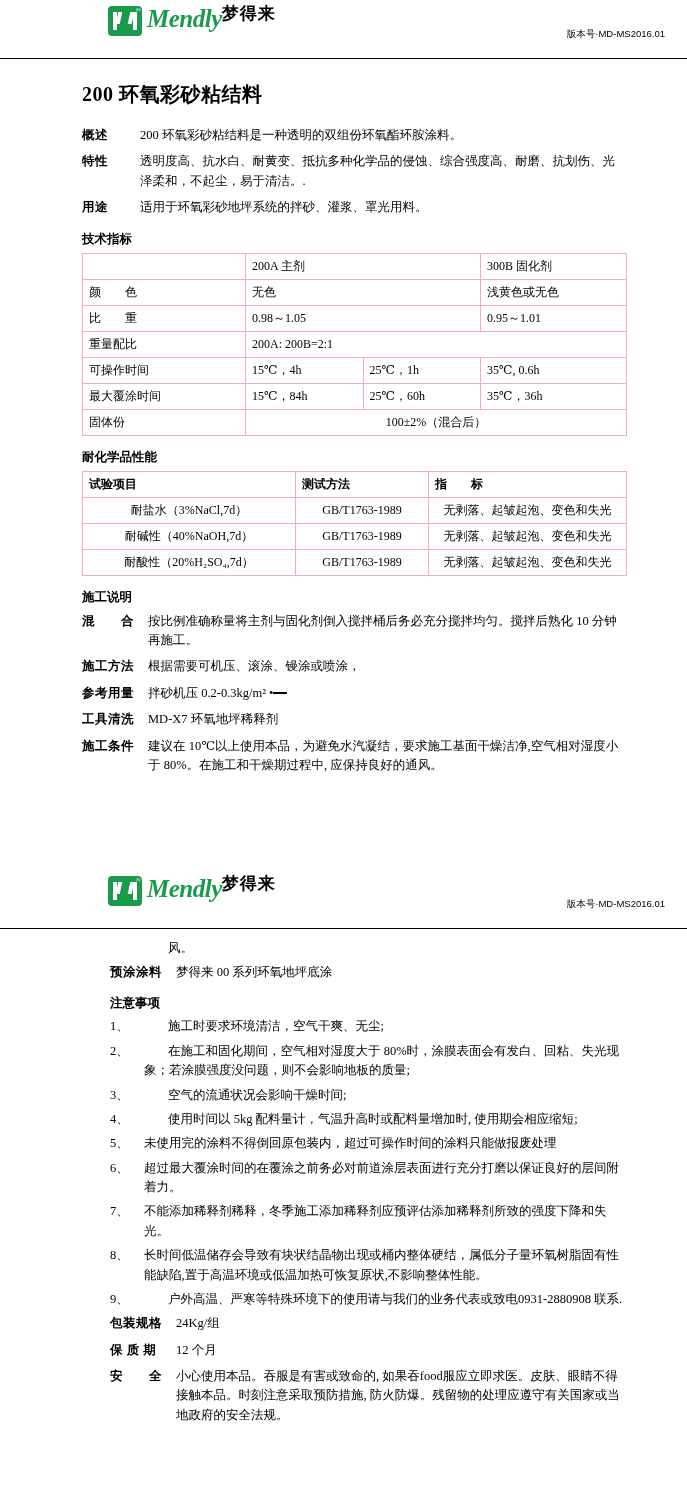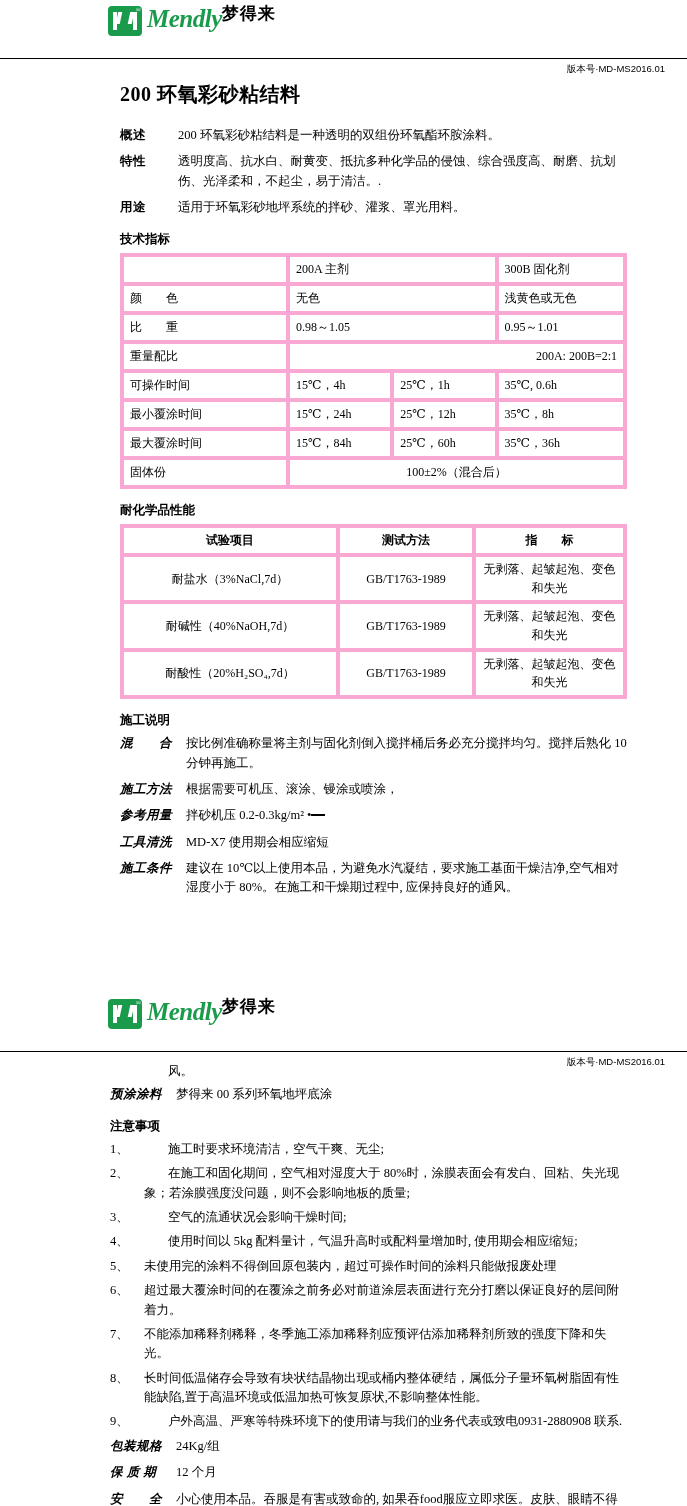--- a/index.html
+++ b/index.html
@@ -92,30 +92,29 @@
     color: #000000;
     letter-spacing: 1px;
     margin-top: -1px;
   }
   .version-no {
     position: absolute;
     right: 22px;
     top: 27px;
     font-size: 9.5px;
     font-family: "Liberation Sans", sans-serif;
-    margin-top: 35px;
   }
   .rule {
     border: 0;
     border-top: 1.6px solid #000000;
     margin: 2px 0 0 0;
   }
   
   .content {
-    padding: 14px 60px 10px 120px;
+    padding: 14px 60px 10px 82px;
     box-sizing: border-box;
   }
   h1.title {
     font-size: 20px;
     font-weight: bold;
     margin: 6px 0 16px 0;
     letter-spacing: 0.5px;
   }
   .row {
     display: flex;
@@ -123,48 +122,47 @@
   }
   .row .lbl {
     font-weight: bold;
     width: 58px;
     flex: 0 0 58px;
     letter-spacing: 0.5px;
   }
   .row .lbl.wide {
     width: 66px;
     flex: 0 0 66px;
-    font-style: italic;
   }
   .row .val {
     flex: 1;
   }
   .sect-title {
     font-weight: bold;
     margin: 12px 0 4px 0;
   }
   table {
     border-collapse: collapse;
     width: 100%;
     font-size: 12px;
   }
   table td, table th {
-    border: 4px solid #f9a8d4;
+    border: 1px solid #f9a8d4;
     padding: 3px 6px;
     vertical-align: middle;
     height: 19px;
   }
   .tech-table td:first-child {
     width: 150px;
   }
   .chem-table td {
     text-align: center;
   }
   .chem-table th {
-    text-align: center;
+    text-align: left;
     font-weight: bold;
     font-family: Liberation Serif, serif;
   }
   .chem-table td.first, .chem-table th.first {
     width: 200px;
   }
   .chem-table td.second, .chem-table th.second {
     width: 120px;
   }
   .note-list {
@@ -250,33 +248,27 @@
         <td colspan="2">无色</td>
         <td>浅黄色或无色</td>
       </tr>
       <tr>
         <td>比　　重</td>
         <td colspan="2">0.98～1.05</td>
         <td>0.95～1.01</td>
       </tr>
       <tr>
         <td>重量配比</td>
-        <td colspan="3" style="text-align:right">200A: 200B=2:1</td>
+        <td colspan="3" style="text-align:left">200A: 200B=2:1</td>
       </tr>
       <tr>
         <td>可操作时间</td>
         <td>15℃，4h</td>
         <td>25℃，1h</td>
         <td>35℃, 0.6h</td>
-      </tr>
-      <tr>
-        <td>最小覆涂时间</td>
-        <td>15℃，24h</td>
-        <td>25℃，12h</td>
-        <td>35℃，8h</td>
       </tr>
       <tr>
         <td>最大覆涂时间</td>
         <td>15℃，84h</td>
         <td>25℃，60h</td>
         <td>35℃，36h</td>
       </tr>
       <tr>
         <td>固体份</td>
         <td colspan="3" style="text-align:center">100±2%（混合后）</td>
@@ -319,21 +311,21 @@
     <div class="row">
       <div class="lbl wide">施工方法</div>
       <div class="val">根据需要可机压、滚涂、镘涂或喷涂，</div>
     </div>
     <div class="row">
       <div class="lbl wide">参考用量</div>
       <div class="val"><span>拌砂机压 0.2-0.3kg/m² •</span><span class="underline-ds"></span></div>
     </div>
     <div class="row">
       <div class="lbl wide">工具清洗</div>
-      <div class="val">MD-X7 使用期会相应缩短</div>
+      <div class="val">MD-X7 环氧地坪稀释剂</div>
     </div>
     <div class="row">
       <div class="lbl wide">施工条件</div>
       <div class="val">建议在 10℃以上使用本品，为避免水汽凝结，要求施工基面干燥洁净,空气相对湿度小于 80%。在施工和干燥期过程中, 应保持良好的通风。</div>
     </div>
 
     <div class="spacer-gap"></div>
   </div>
 </div>
 

